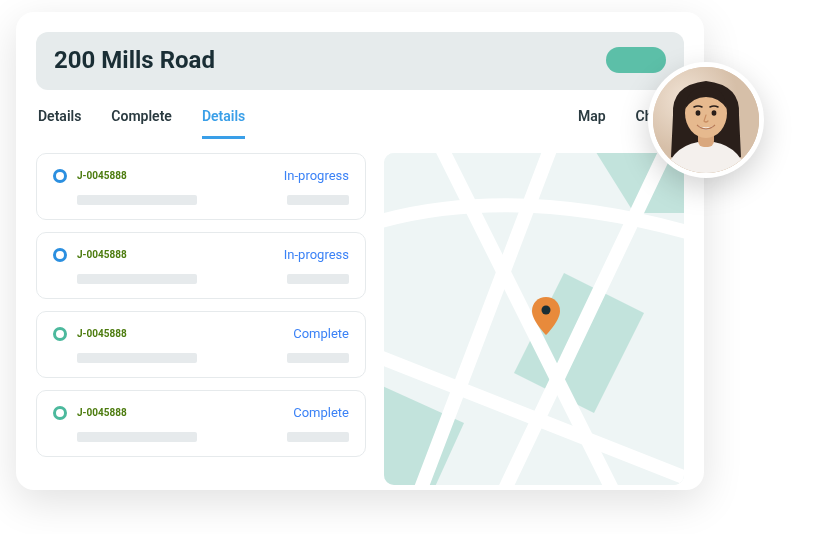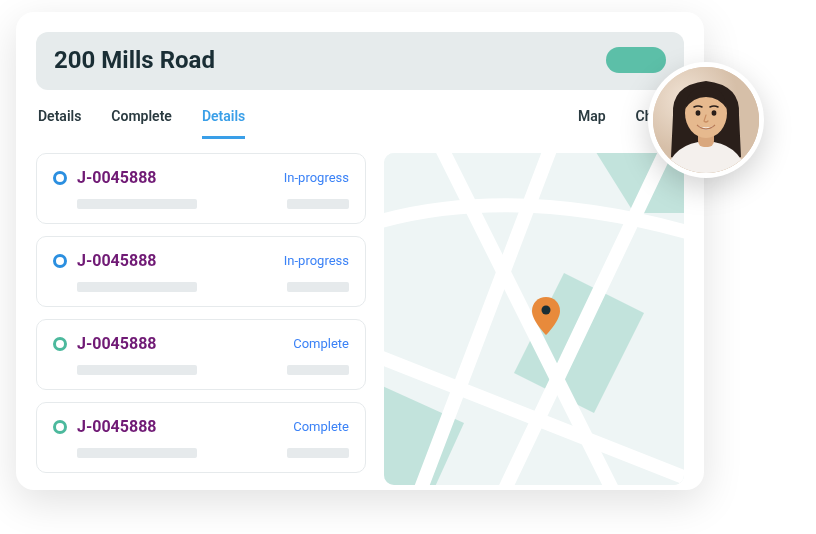--- a/index.html
+++ b/index.html
@@ -109,23 +109,23 @@
       flex-shrink: 0;
       border: 3px solid;
     }
     .status-dot.inprogress {
       border-color: #2b8fe0;
     }
     .status-dot.complete {
       border-color: #4cb99d;
     }
     .project-id {
-      font-size: 16px;
+      font-size: 10px;
       font-weight: 700;
-      color: #701a75;
+      color: #4d7c0f;
     }
     .project-status {
       margin-left: auto;
       font-size: 13px;
       color: #3b82f6;
     }
     .project-row2 {
       display: flex;
       gap: 10px;
       align-items: center;

